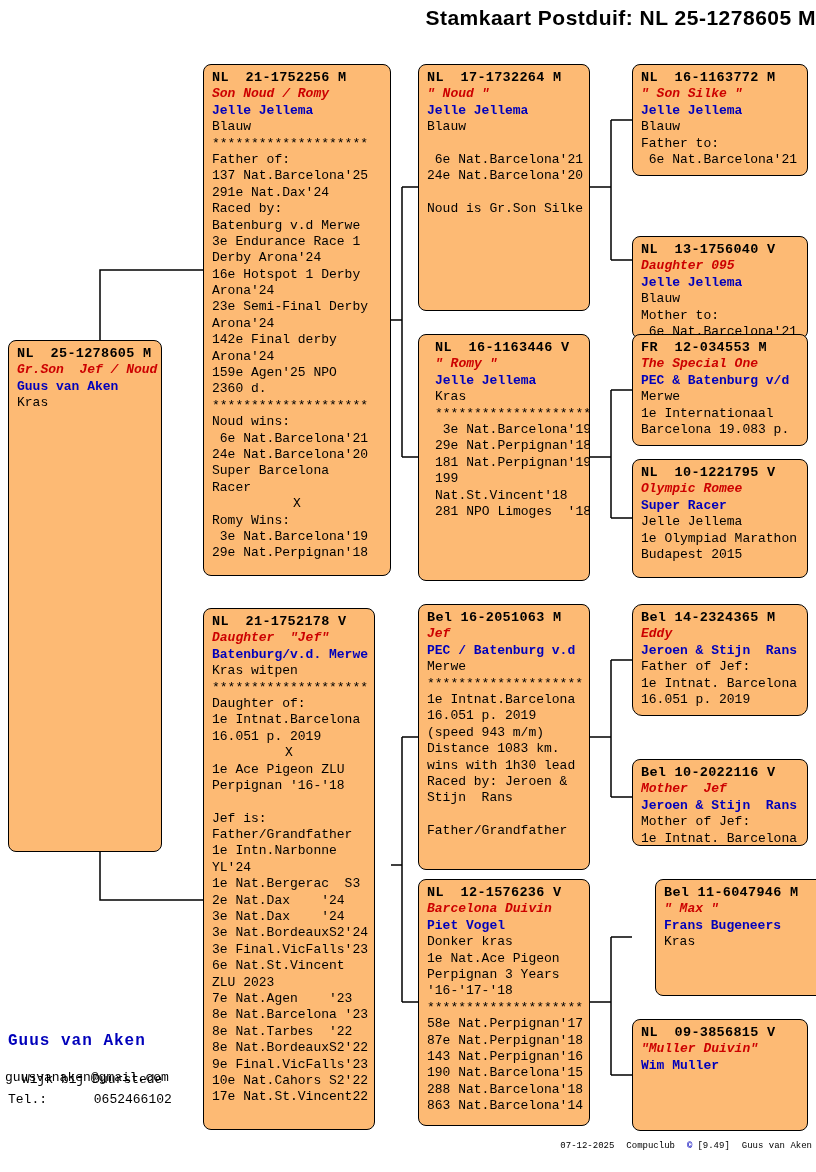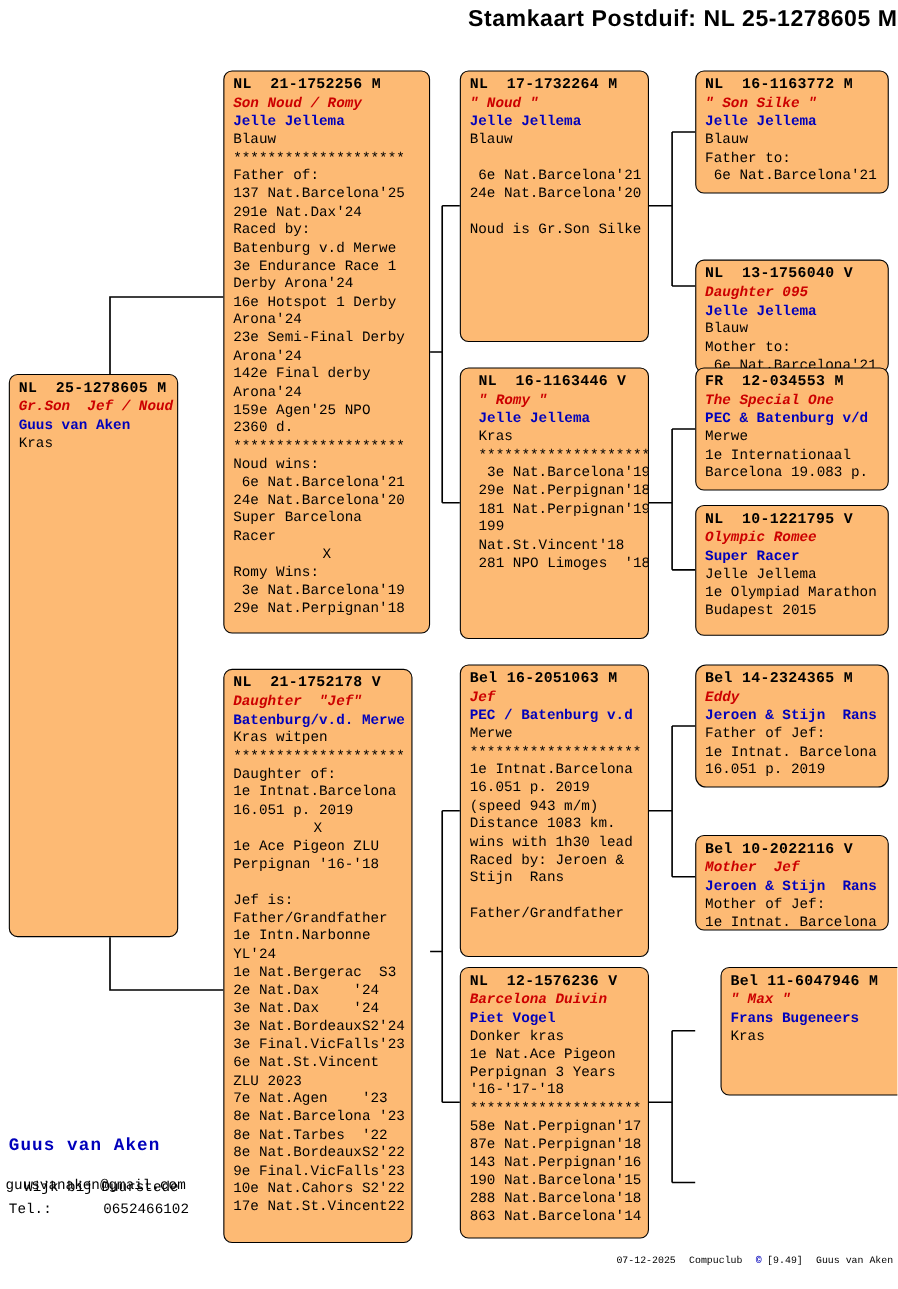--- a/index.html
+++ b/index.html
@@ -269,20 +269,25 @@
       <div class="line line-body">Mother of Jef:</div>
       <div class="line line-body">1e Intnat. Barcelona</div>
       <div class="line line-body">16.051 p. 2019</div>
     </div>
   <div class="box" id="box-gg7">
       <div class="line line-ring">Bel 11-6047946 M</div>
       <div class="line line-name">" Max "</div>
       <div class="line line-owner">Frans Bugeneers</div>
       <div class="line line-body">Kras</div>
     </div>
+  <div class="box" id="box-gg8">
+      <div class="line line-ring">NL  09-3856815 V</div>
+      <div class="line line-name">"Muller Duivin"</div>
+      <div class="line line-owner">Wim Muller</div>
+    </div>
 
   <div class="breeder-name">Guus van Aken</div>
   <div class="breeder-city">Wijk bij Duurstede</div>
   <div class="breeder-tel">Tel.:      0652466102</div>
   <div class="breeder-email">guusvanaken@gmail.com</div>
 
   <div class="footer"><span>07-12-2025</span><span class="sep"></span><span>Compuclub</span><span class="sep"></span><span class="footer-copy">©</span><span class="sep-sm"></span><span>[9.49]</span><span class="sep"></span><span>Guus van Aken</span></div>
 
 </div>
 

